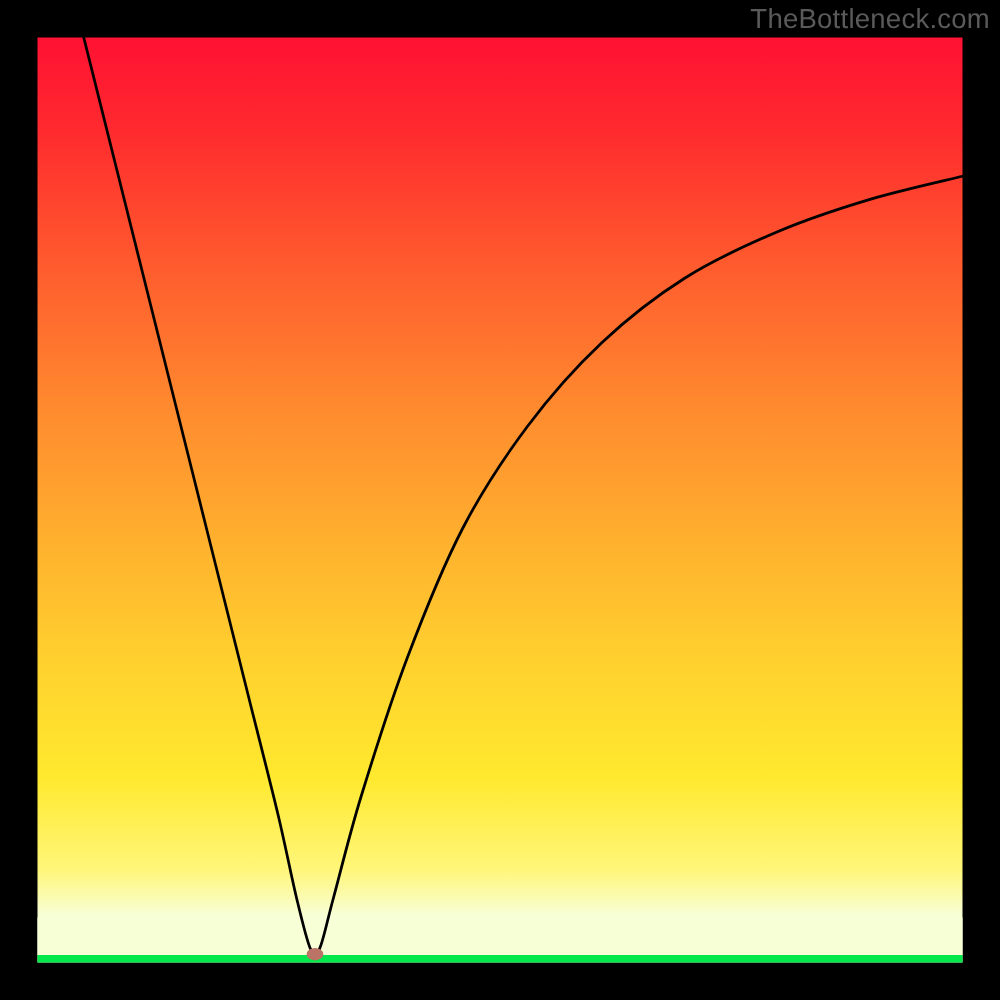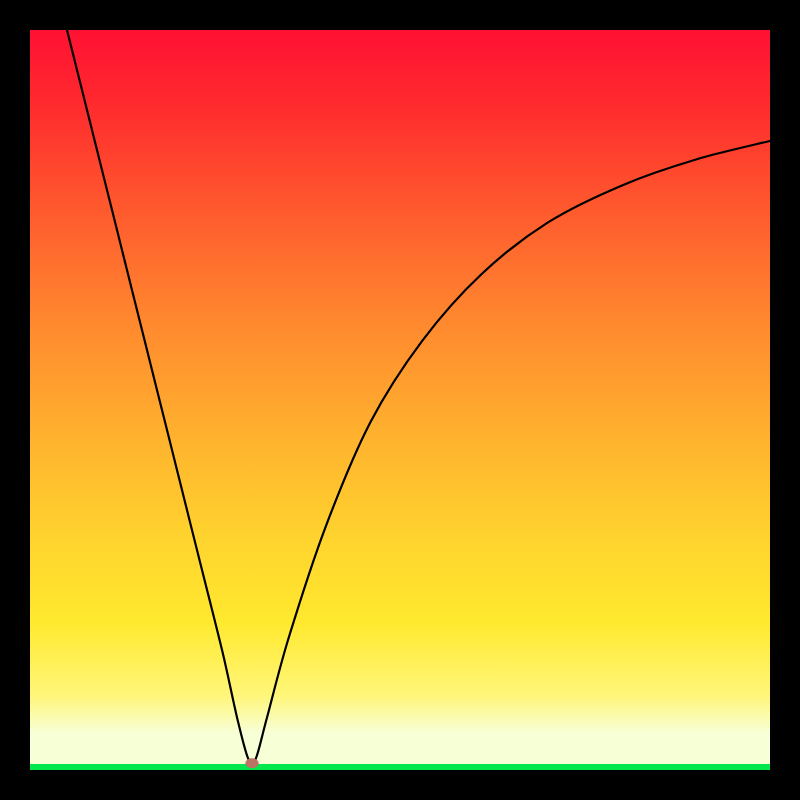--- a/index.html
+++ b/index.html
@@ -73,20 +73,21 @@
   .marker {
     fill: #bb7366;
     stroke: none;
   }
 </style>
 </head>
 <body>
 
 <div class="frame">
 
+  <div class="watermark">TheBottleneck.com</div>
 
   <div class="plot">
 
     <svg viewBox="0 0 100 100" preserveAspectRatio="none">
       <path id="curve-path" class="curve" d="M 5.00 0.00 C 5.48 1.92, 7.04 8.16, 8.00 12.00 C 8.96 15.84, 10.04 20.16, 11.00 24.00 C 11.96 27.84, 13.04 32.16, 14.00 36.00 C 14.96 39.84, 16.04 44.16, 17.00 48.00 C 17.96 51.84, 19.04 56.16, 20.00 60.00 C 20.96 63.84, 22.04 68.16, 23.00 72.00 C 23.96 75.84, 25.20 80.64, 26.00 84.00 C 26.80 87.36, 27.44 90.68, 28.00 93.00 C 28.56 95.32, 29.10 97.62, 29.50 98.50 C 29.90 99.38, 30.10 99.38, 30.50 98.50 C 30.90 97.62, 31.28 95.64, 32.00 93.00 C 32.72 90.36, 33.72 86.16, 35.00 82.00 C 36.28 77.84, 38.24 71.64, 40.00 67.00 C 41.76 62.36, 43.92 57.00, 46.00 53.00 C 48.08 49.00, 50.60 45.20, 53.00 42.00 C 55.40 38.80, 58.28 35.56, 61.00 33.00 C 63.72 30.44, 66.96 27.92, 70.00 26.00 C 73.04 24.08, 76.80 22.36, 80.00 21.00 C 83.20 19.64, 86.80 18.46, 90.00 17.50 C 93.20 16.54, 98.40 15.40, 100.00 15.00" vector-effect="non-scaling-stroke"></path>
       <ellipse id="min-marker" class="marker" cx="30.00" cy="99.10" rx="0.9" ry="0.675" fill="#bb7366"></ellipse>
     </svg>
   </div>
 
 </div>

